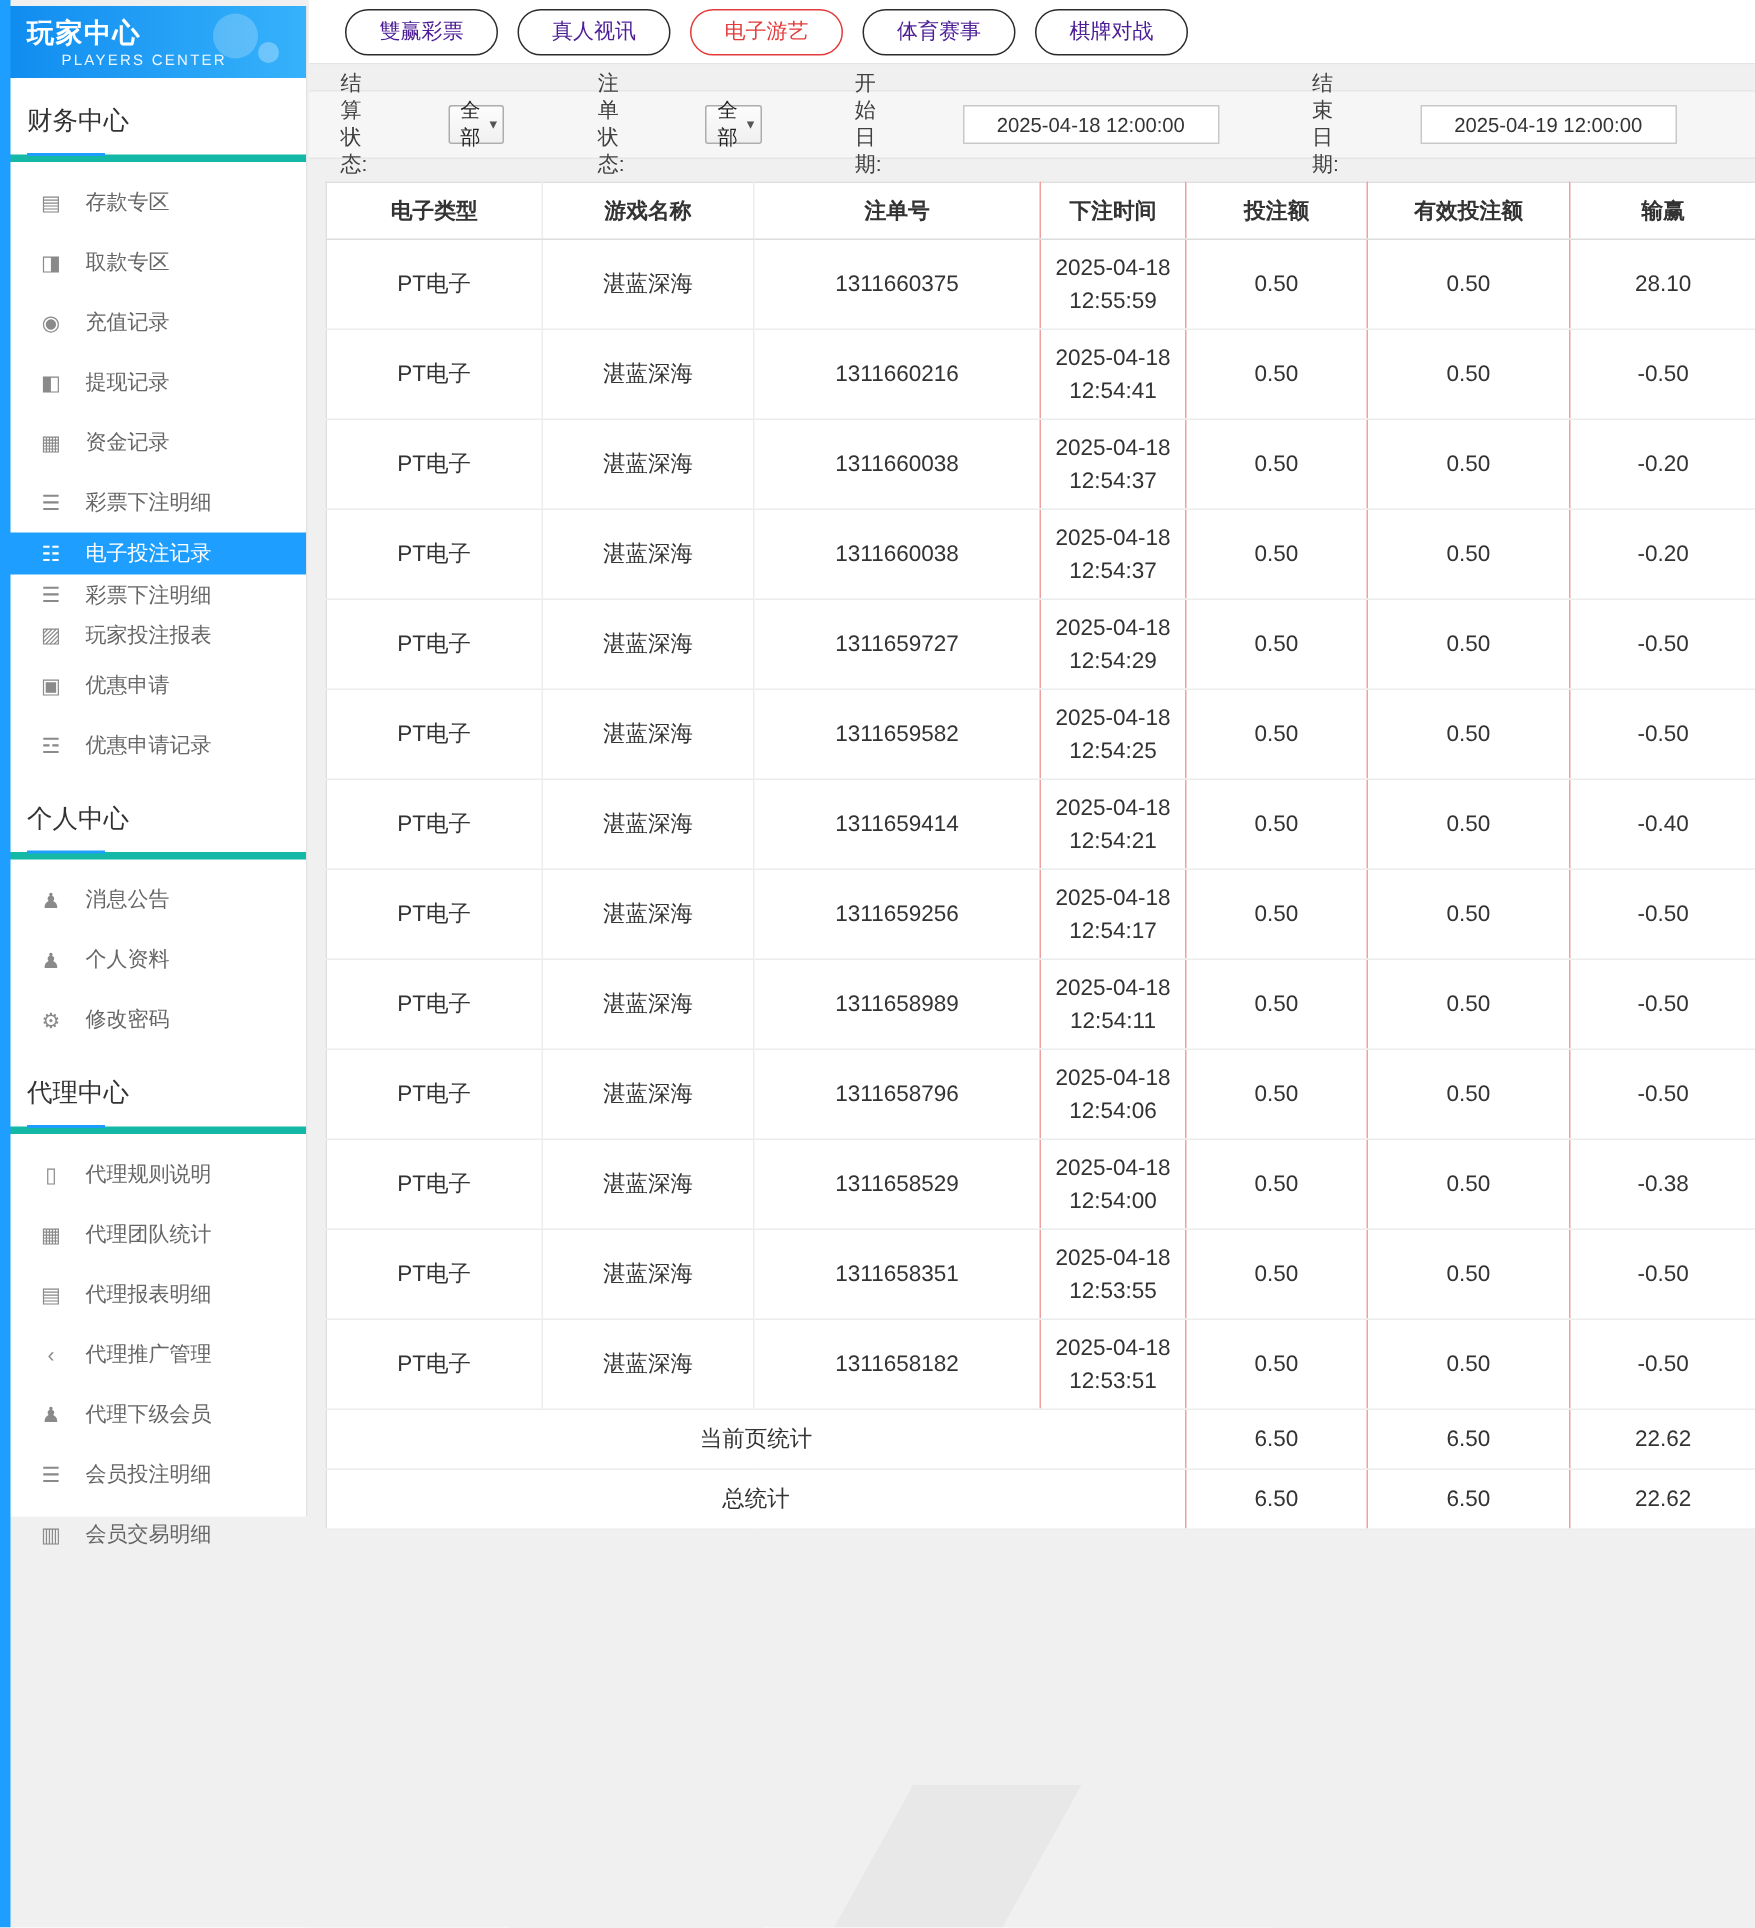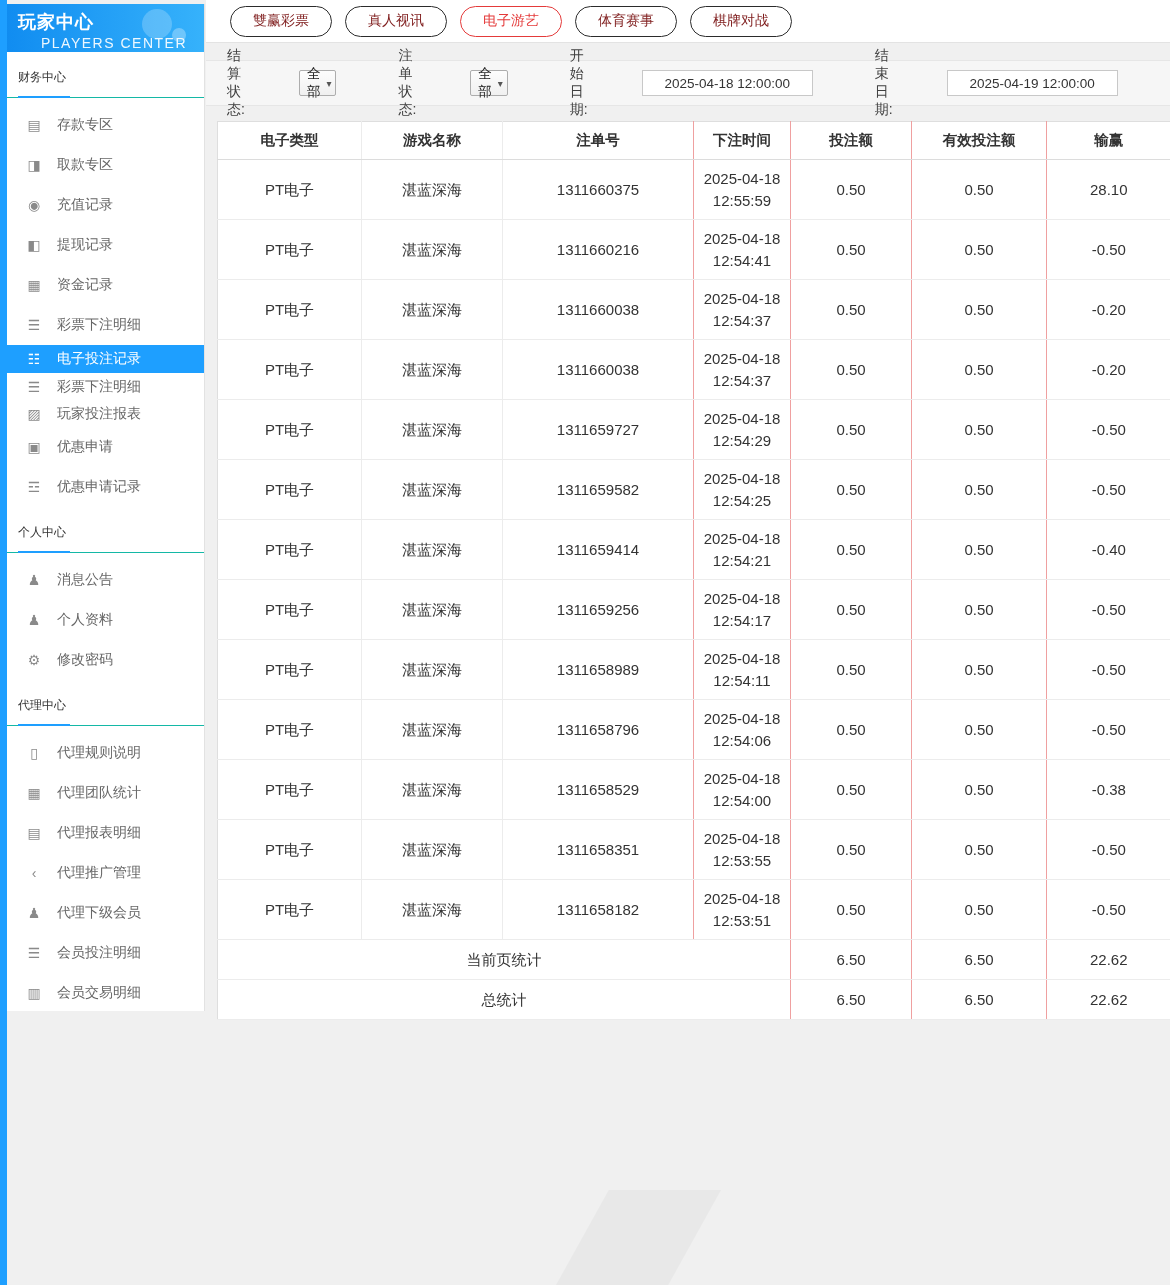--- a/index.html
+++ b/index.html
@@ -7,37 +7,37 @@
   body {
     font-family:"Liberation Sans","DejaVu Sans",sans-serif;
     background:#f0f0f0; color:#333; overflow:hidden; position:relative;
   }
   
   .left-strip { position:absolute; left:0; top:0; width:7px; height:1285px; background:#1e9fff; z-index:6; }
   
   .sidebar { position:absolute; left:0; top:4px; width:205px; height:1007px; background:#fff; border-right:1px solid #e2e2e2; z-index:5; }
   .side-head { height:48px; background:linear-gradient(90deg,#0f8bf0,#36b2fb); position:relative; padding:6px 0 0 18px; overflow:hidden; }
   .side-title { color:#fff; font-size:18px; font-weight:bold; letter-spacing:1px; }
-  .side-sub { color:rgba(255,255,255,.92); font-size:14px; letter-spacing:1.5px; margin-top:1px;padding-left:23px; }
+  .side-sub { color:rgba(255,255,255,.92); font-size:10px; letter-spacing:1.5px; margin-top:1px;padding-left:23px; }
   .bubble { position:absolute; border-radius:50%; background:rgba(255,255,255,.22); }
   .b1 { width:30px; height:30px; right:32px; top:5px; }
   .b2 { width:14px; height:14px; right:18px; top:24px; background:rgba(255,255,255,.30); }
-  .sec-head { font-size:12px; color:#333; padding:13px 18px 11px 18px; border-bottom:1px solid #14b8a6; position:relative; margin-top:4px; }
+  .sec-head { font-size:17px; color:#333; padding:13px 18px 11px 18px; border-bottom:5px solid #14b8a6; position:relative; margin-top:4px; }
   .sec-head::after { content:""; position:absolute; left:18px; bottom:-1px; width:52px; height:2px; background:#1e9fff; }
   .menu-item { height:40px; display:flex; align-items:center; padding-left:26px; gap:15px; color:#666; font-size:14px; cursor:pointer; overflow:hidden; }
   .menu-item:first-of-type { margin-top:0; }
   .sec-head + .menu-item { margin-top:7px; }
   .mi-icon { width:16px; text-align:center; color:#8a8a8a; font-size:14px; }
   .menu-item.active { background:#1e9fff; color:#fff; height:28px; }
   .menu-item.active .mi-icon { color:#fff; }
   .menu-item.compact { height:27px; }
   
   .main { margin-left:206px; width:964px; height:1285px; position:relative; background:#f0f0f0; }
   .tabbar { height:43px; background:#fff; border-bottom:1px solid #e3e3e3; display:flex; align-items:center; padding-left:24px; gap:13px; }
-  .tab { background:#fff; border:1px solid #2b2b2b; border-radius:17px; height:31px; padding:0 22px; font-size:14px; color:#7f1d1d; cursor:pointer; font-family:inherit; }
+  .tab { background:#fff; border:1px solid #2b2b2b; border-radius:17px; height:31px; padding:0 22px; font-size:14px; color:#4c1d95; cursor:pointer; font-family:inherit; }
   .tab.active { color:#e43a3a; border-color:#e43a3a; }
   
   .filterbar { margin-top:17px; height:46px; background:#f6f6f6; border-top:1px solid #e6e6e6; border-bottom:1px solid #e6e6e6; display:flex; align-items:center; padding-left:21px; font-size:14px; color:#404040;gap:48px; }
   .flabel { margin-right:6px; }
   .gap-l { margin-left:14px; }
   .selectbox { display:inline-flex; align-items:center; justify-content:space-between; height:26px; border:1px solid #adadad; border-radius:2px; background:linear-gradient(#fdfdfd,#f0f0f0); padding:0 4px 0 7px; font-size:13.5px; color:#222; cursor:pointer; }
   .sel-arrow { font-size:10px; color:#555; margin-left:6px; }
   .date-input { width:171px; height:26px; border:1px solid #c8c8c8; background:#fff; text-align:center; font-size:13.5px; color:#333; font-family:inherit; }
   .query-btn { margin-left:14px; width:46px; height:30px; background:#1e88e5; color:#fff; border:none; border-radius:0; font-size:14px; cursor:pointer; font-family:inherit; }
   

